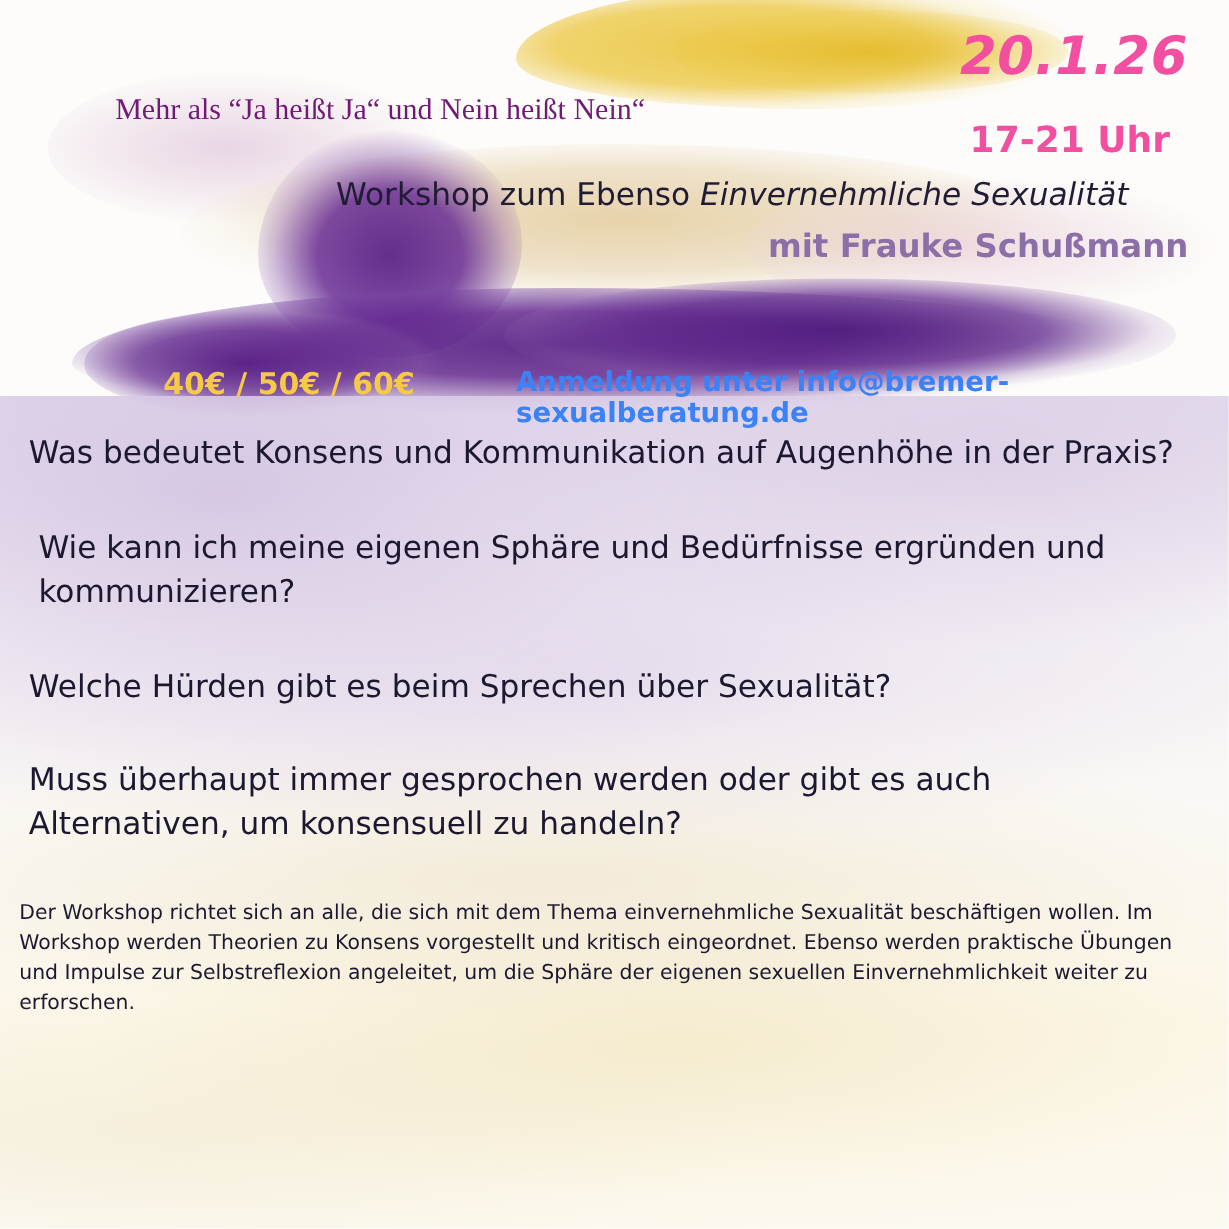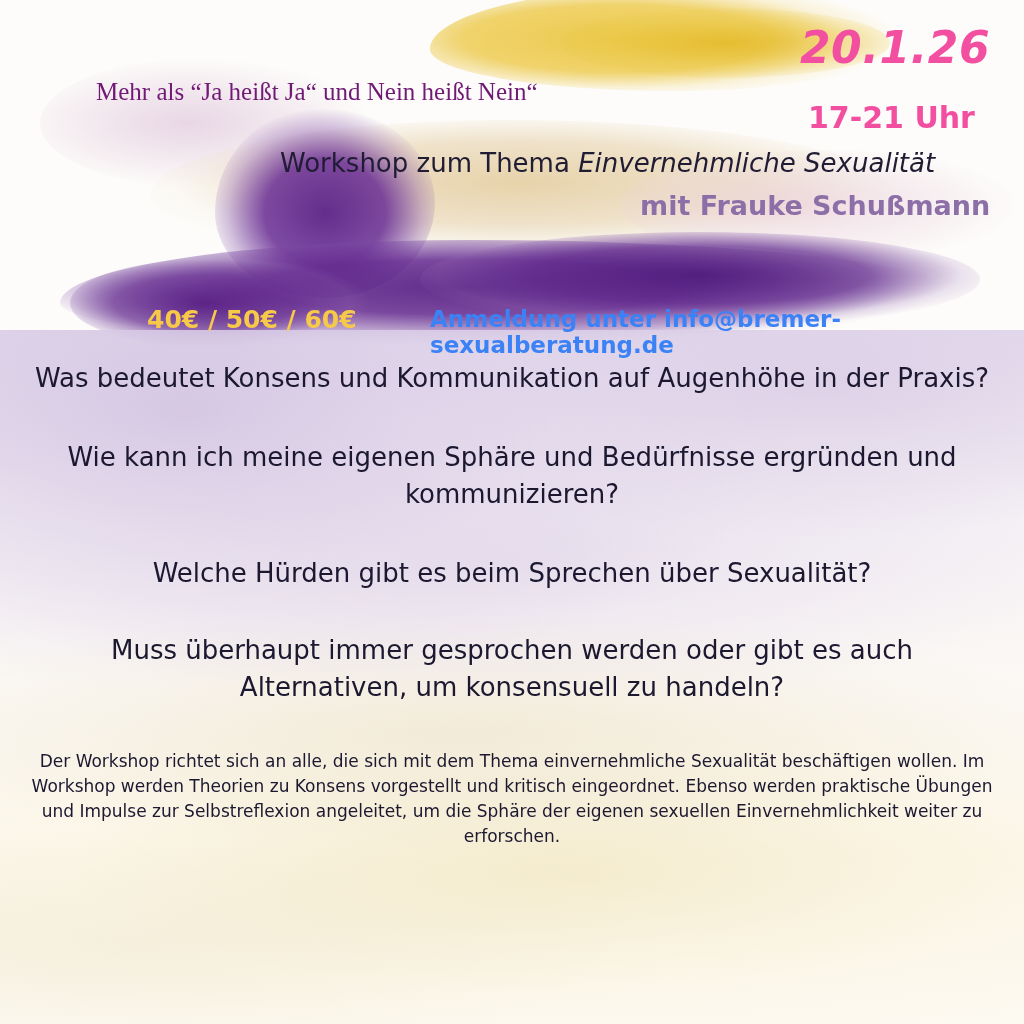--- a/index.html
+++ b/index.html
@@ -151,40 +151,39 @@
     left: 640px; top: 190px;
     font-size: 27px;
     font-weight: bold;
     color: #8d6fa8;
     font-family: "DejaVu Sans", sans-serif;
     text-shadow: 0 0 1px rgba(255,255,255,0.35);
     text-align: center;
   }
   .price {
     position: absolute;
-    left: 147px; top: 305px;
+    left: 136px; top: 305px;
     font-size: 25px;
     font-weight: bold;
     color: #f7c948;
     font-family: "DejaVu Sans", sans-serif;
   }
   .contact {
     position: absolute;
     left: 430px; top: 306px;
     font-size: 23px;
     font-weight: bold;
     color: #3b82f6;
     font-family: "DejaVu Sans", sans-serif;
   }
 
   .body-text {
     position: absolute;
     left: 0; top: 360px;
     width: 1024px;
-    text-align: center;
     color: #1b1830;
     font-family: "DejaVu Sans", sans-serif;
   }
   .q {
     font-size: 26px;
     line-height: 1.42;
     margin: 0 auto 36px auto;
     padding: 0 24px;
     max-width: 990px;
   }
@@ -215,21 +214,21 @@
   <div class="wc wc-purple-band2"></div>
   <div class="wc wc-purple-left"></div>
 
   <div class="lower"></div>
 
   <div class="subtitle">Mehr als “Ja heißt Ja“ und Nein heißt Nein“</div>
   <div class="date">20.1.26</div>
   <div class="time">17-21 Uhr</div>
 
   <div class="workshop-line">
-    <span>Workshop zum Thema </span><span class="em">Einvernehmliche Sexualität</span>
+    <span>Workshop zum Ebenso </span><span class="em">Einvernehmliche Sexualität</span>
   </div>
 
   <div class="presenter">mit Frauke Schußmann</div>
   <div class="price">40€ / 50€ / 60€</div>
   <div class="contact">Anmeldung unter info@bremer-sexualberatung.de</div>
 
   <div class="body-text">
     <p class="q q1">Was bedeutet Konsens und Kommunikation auf Augenhöhe in der Praxis?</p>
     <p class="q q2">Wie kann ich meine eigenen Sphäre und Bedürfnisse ergründen und kommunizieren?</p>
     <p class="q q3">Welche Hürden gibt es beim Sprechen über Sexualität?</p>

